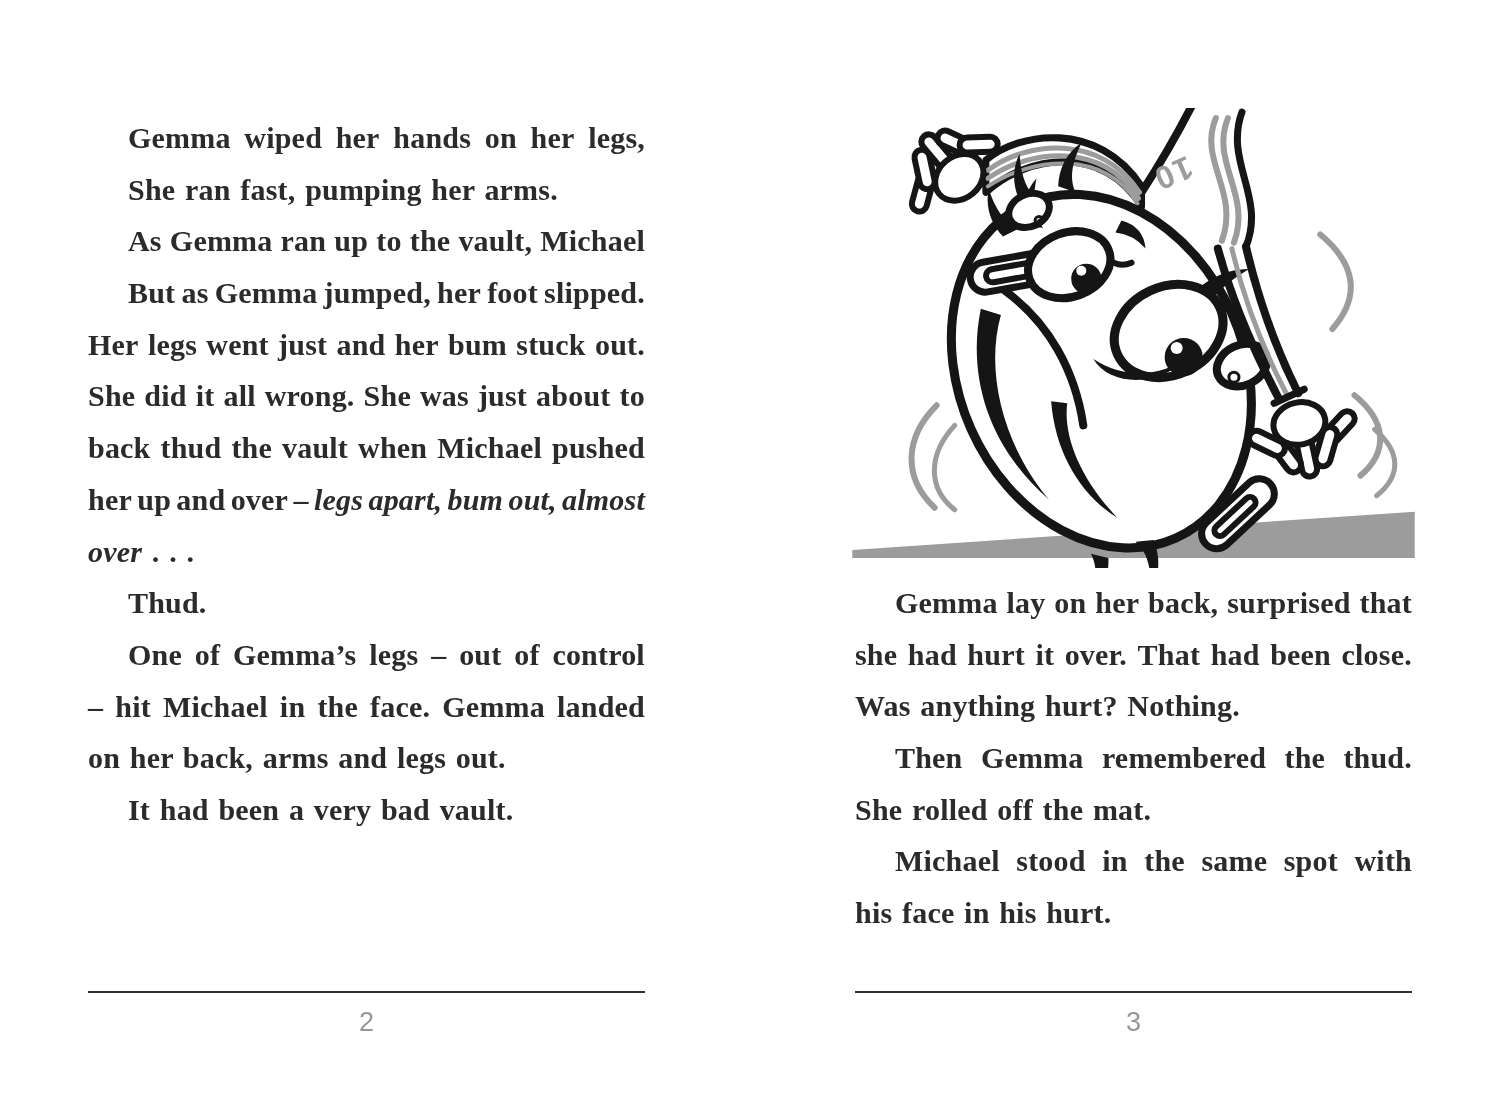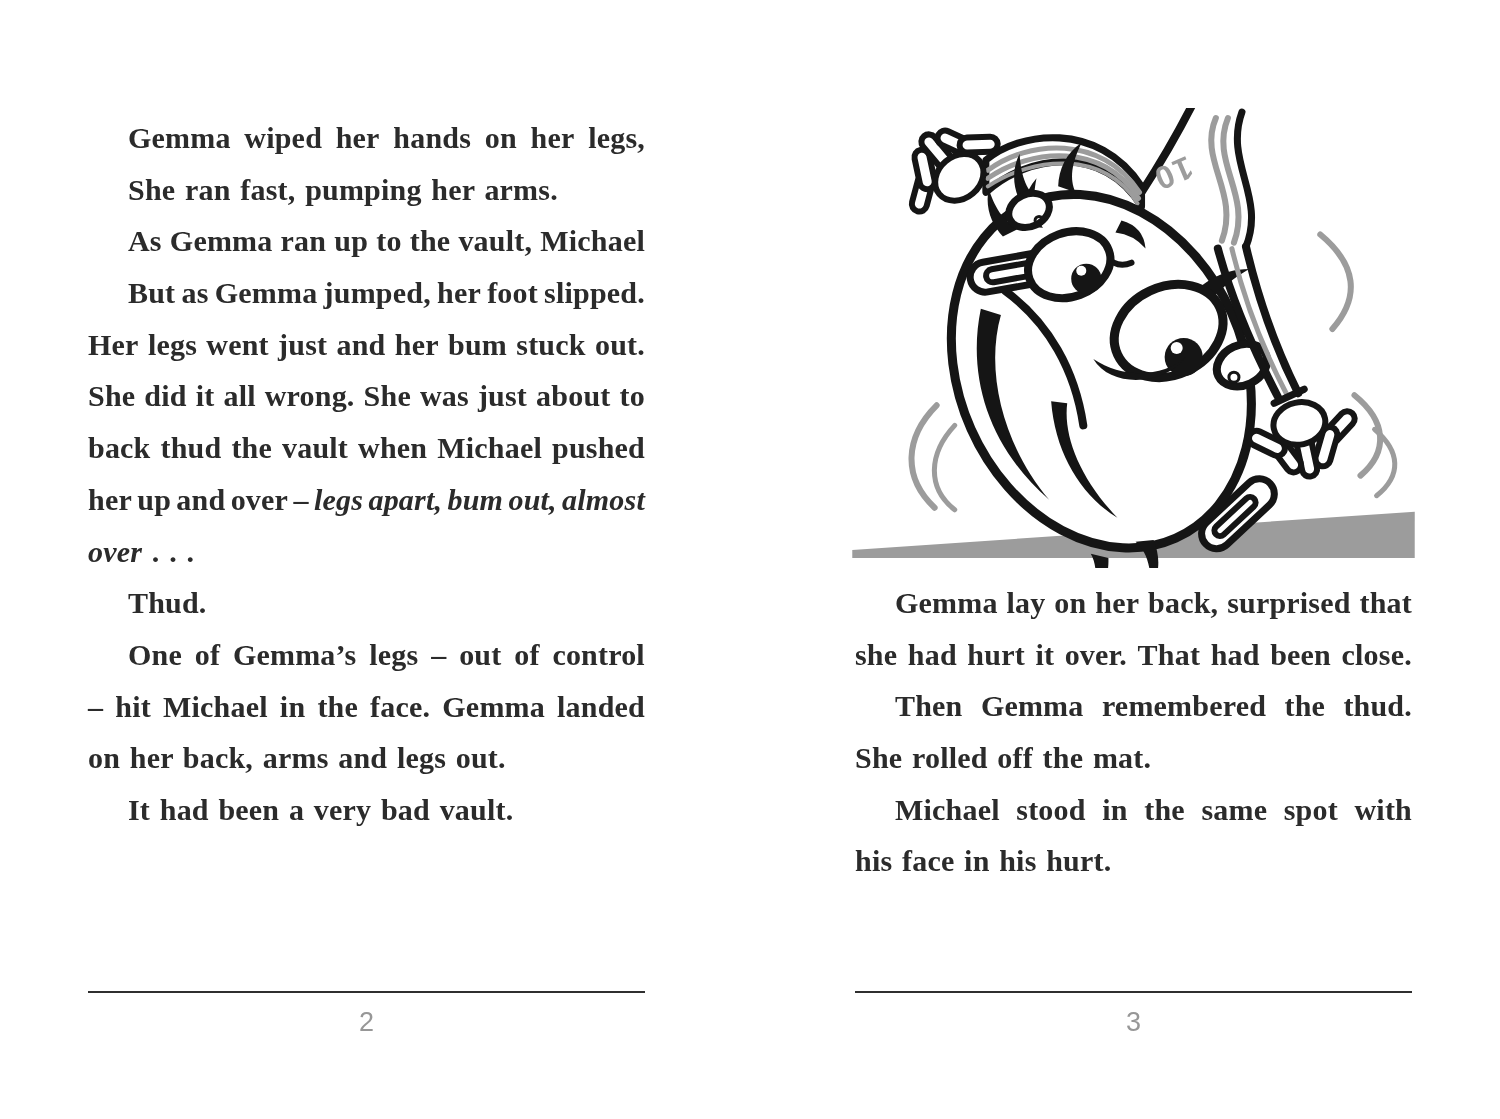--- a/index.html
+++ b/index.html
@@ -251,20 +251,21 @@
         <span>she</span>
         <span>had</span>
         <span>hurt</span>
         <span>it</span>
         <span>over.</span>
         <span>That</span>
         <span>had</span>
         <span>been</span>
         <span>close.</span>
       </div>
+      <div class="line"><span>Was anything hurt? Nothing.</span></div>
       <div class="line indent just">
         <span>Then</span>
         <span>Gemma</span>
         <span>remembered</span>
         <span>the</span>
         <span>thud.</span>
       </div>
       <div class="line"><span>She rolled off the mat.</span></div>
       <div class="line indent just">
         <span>Michael</span>

